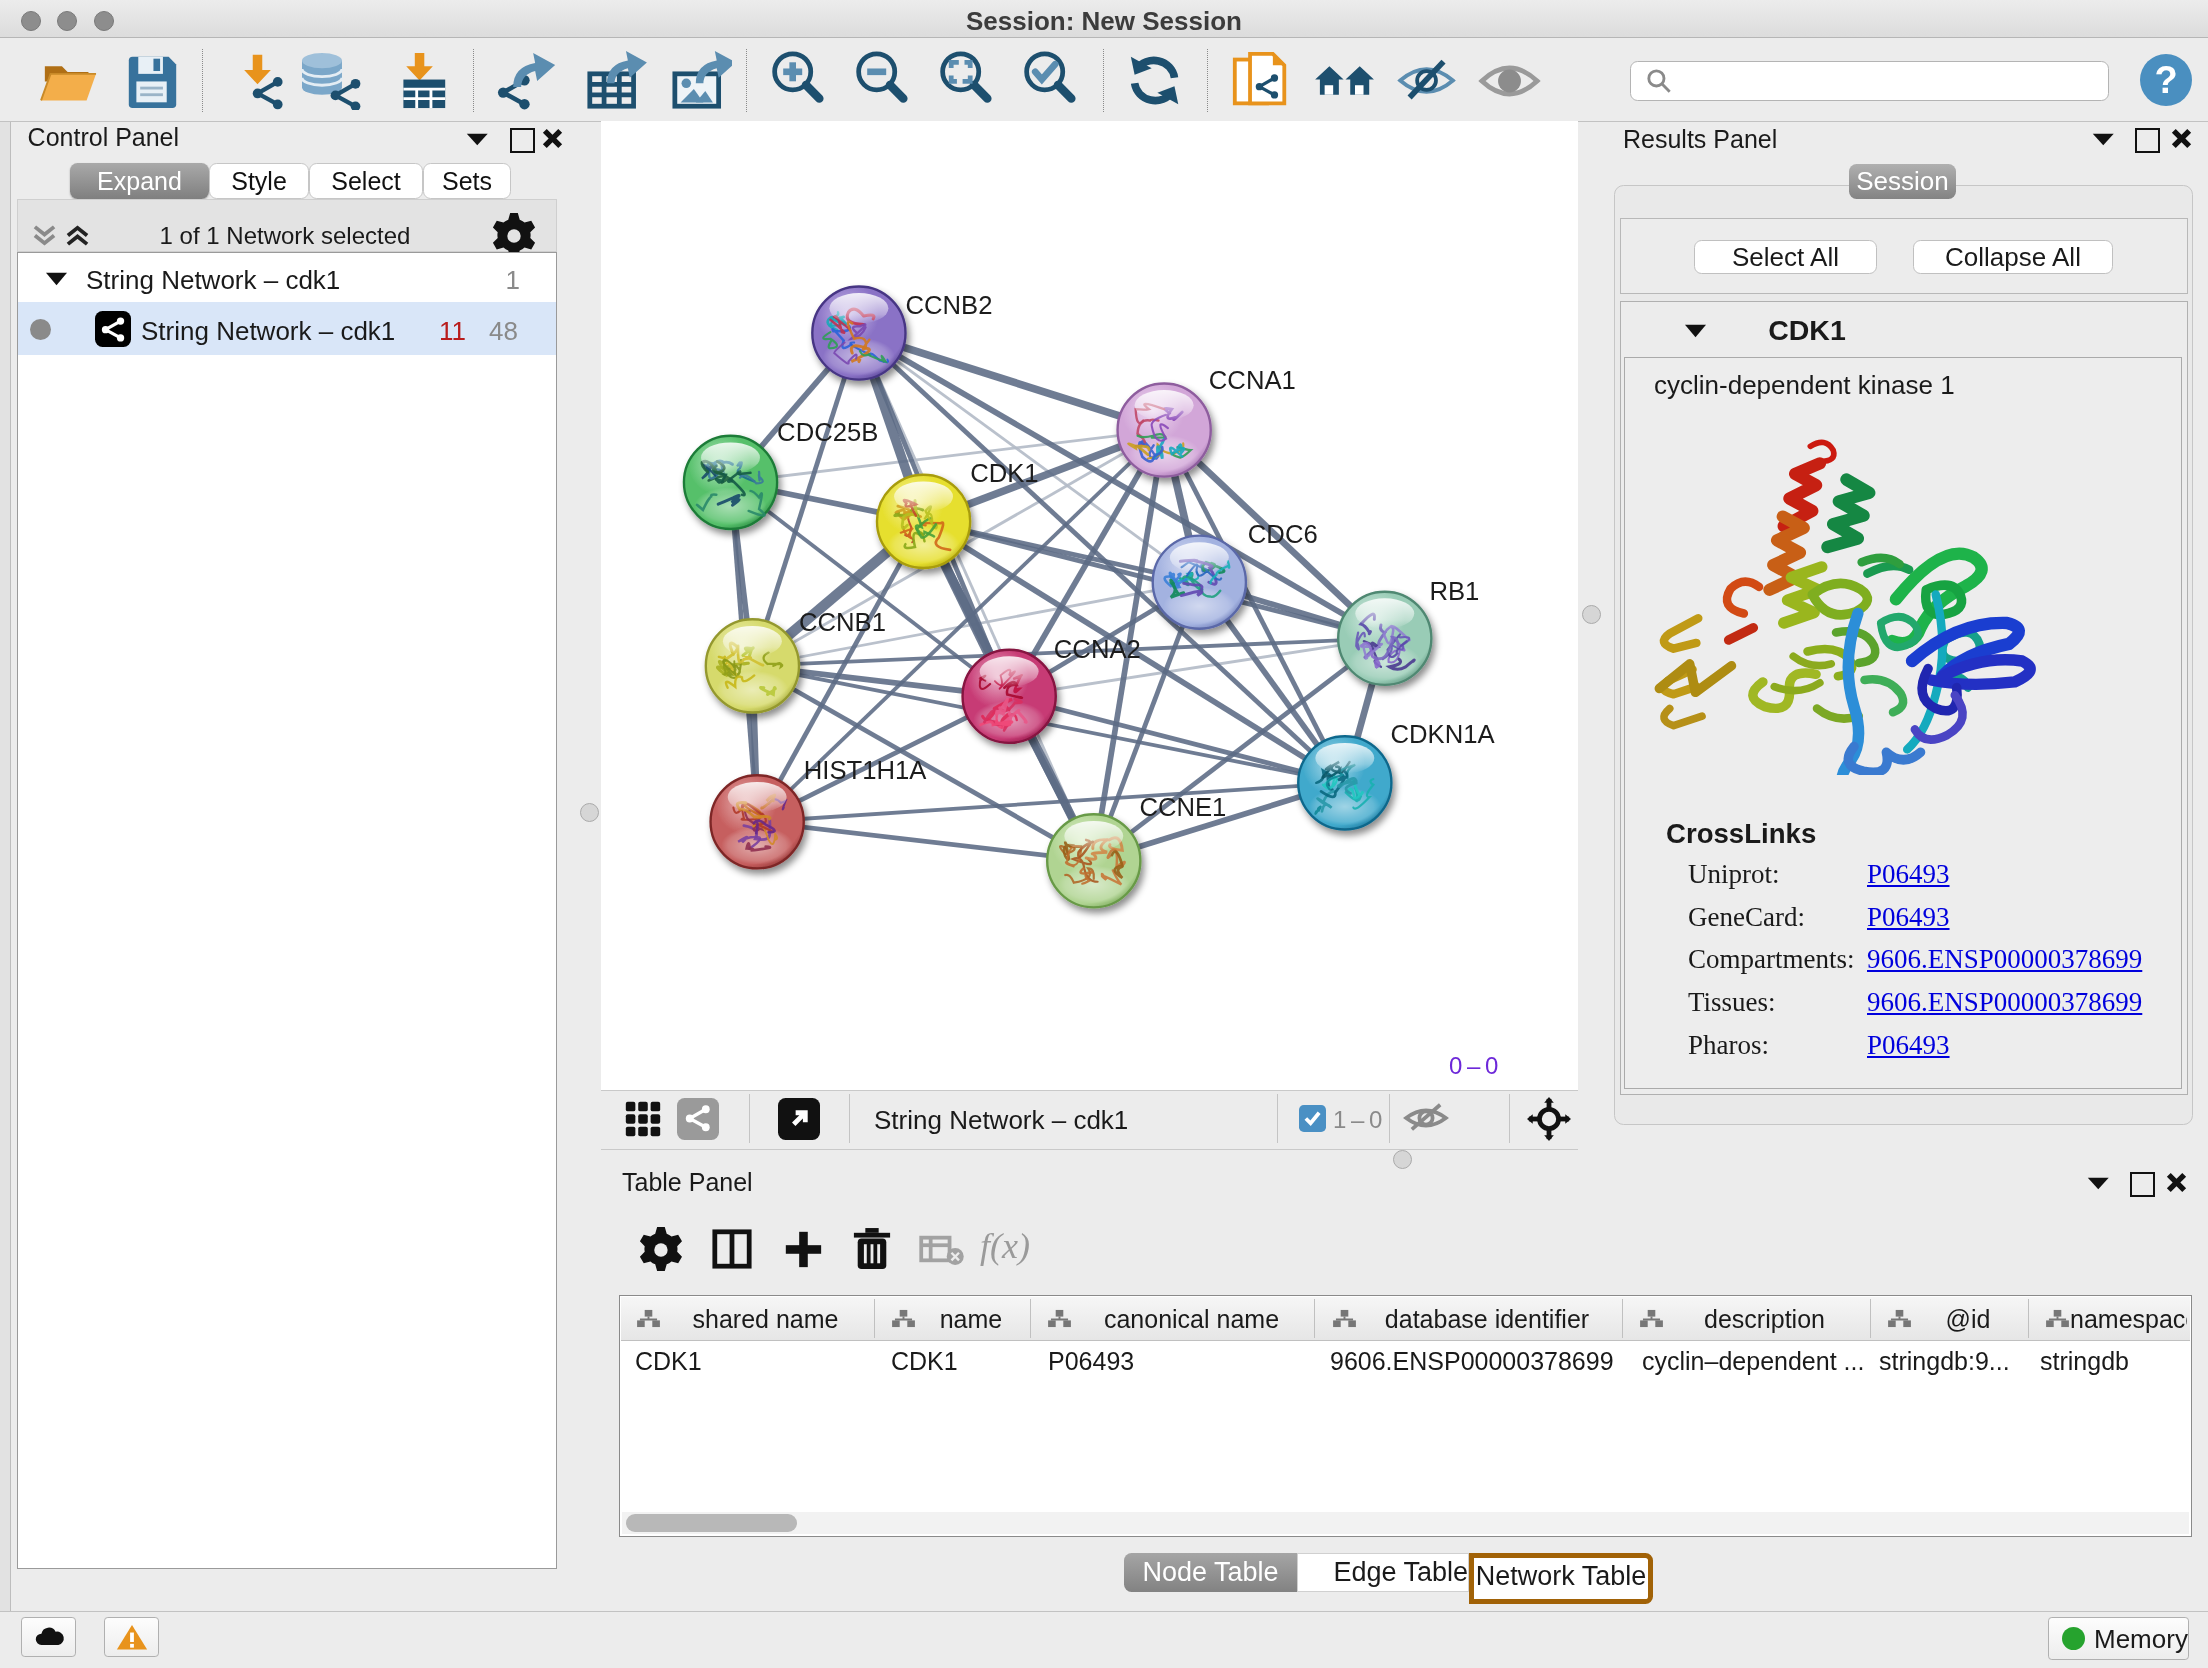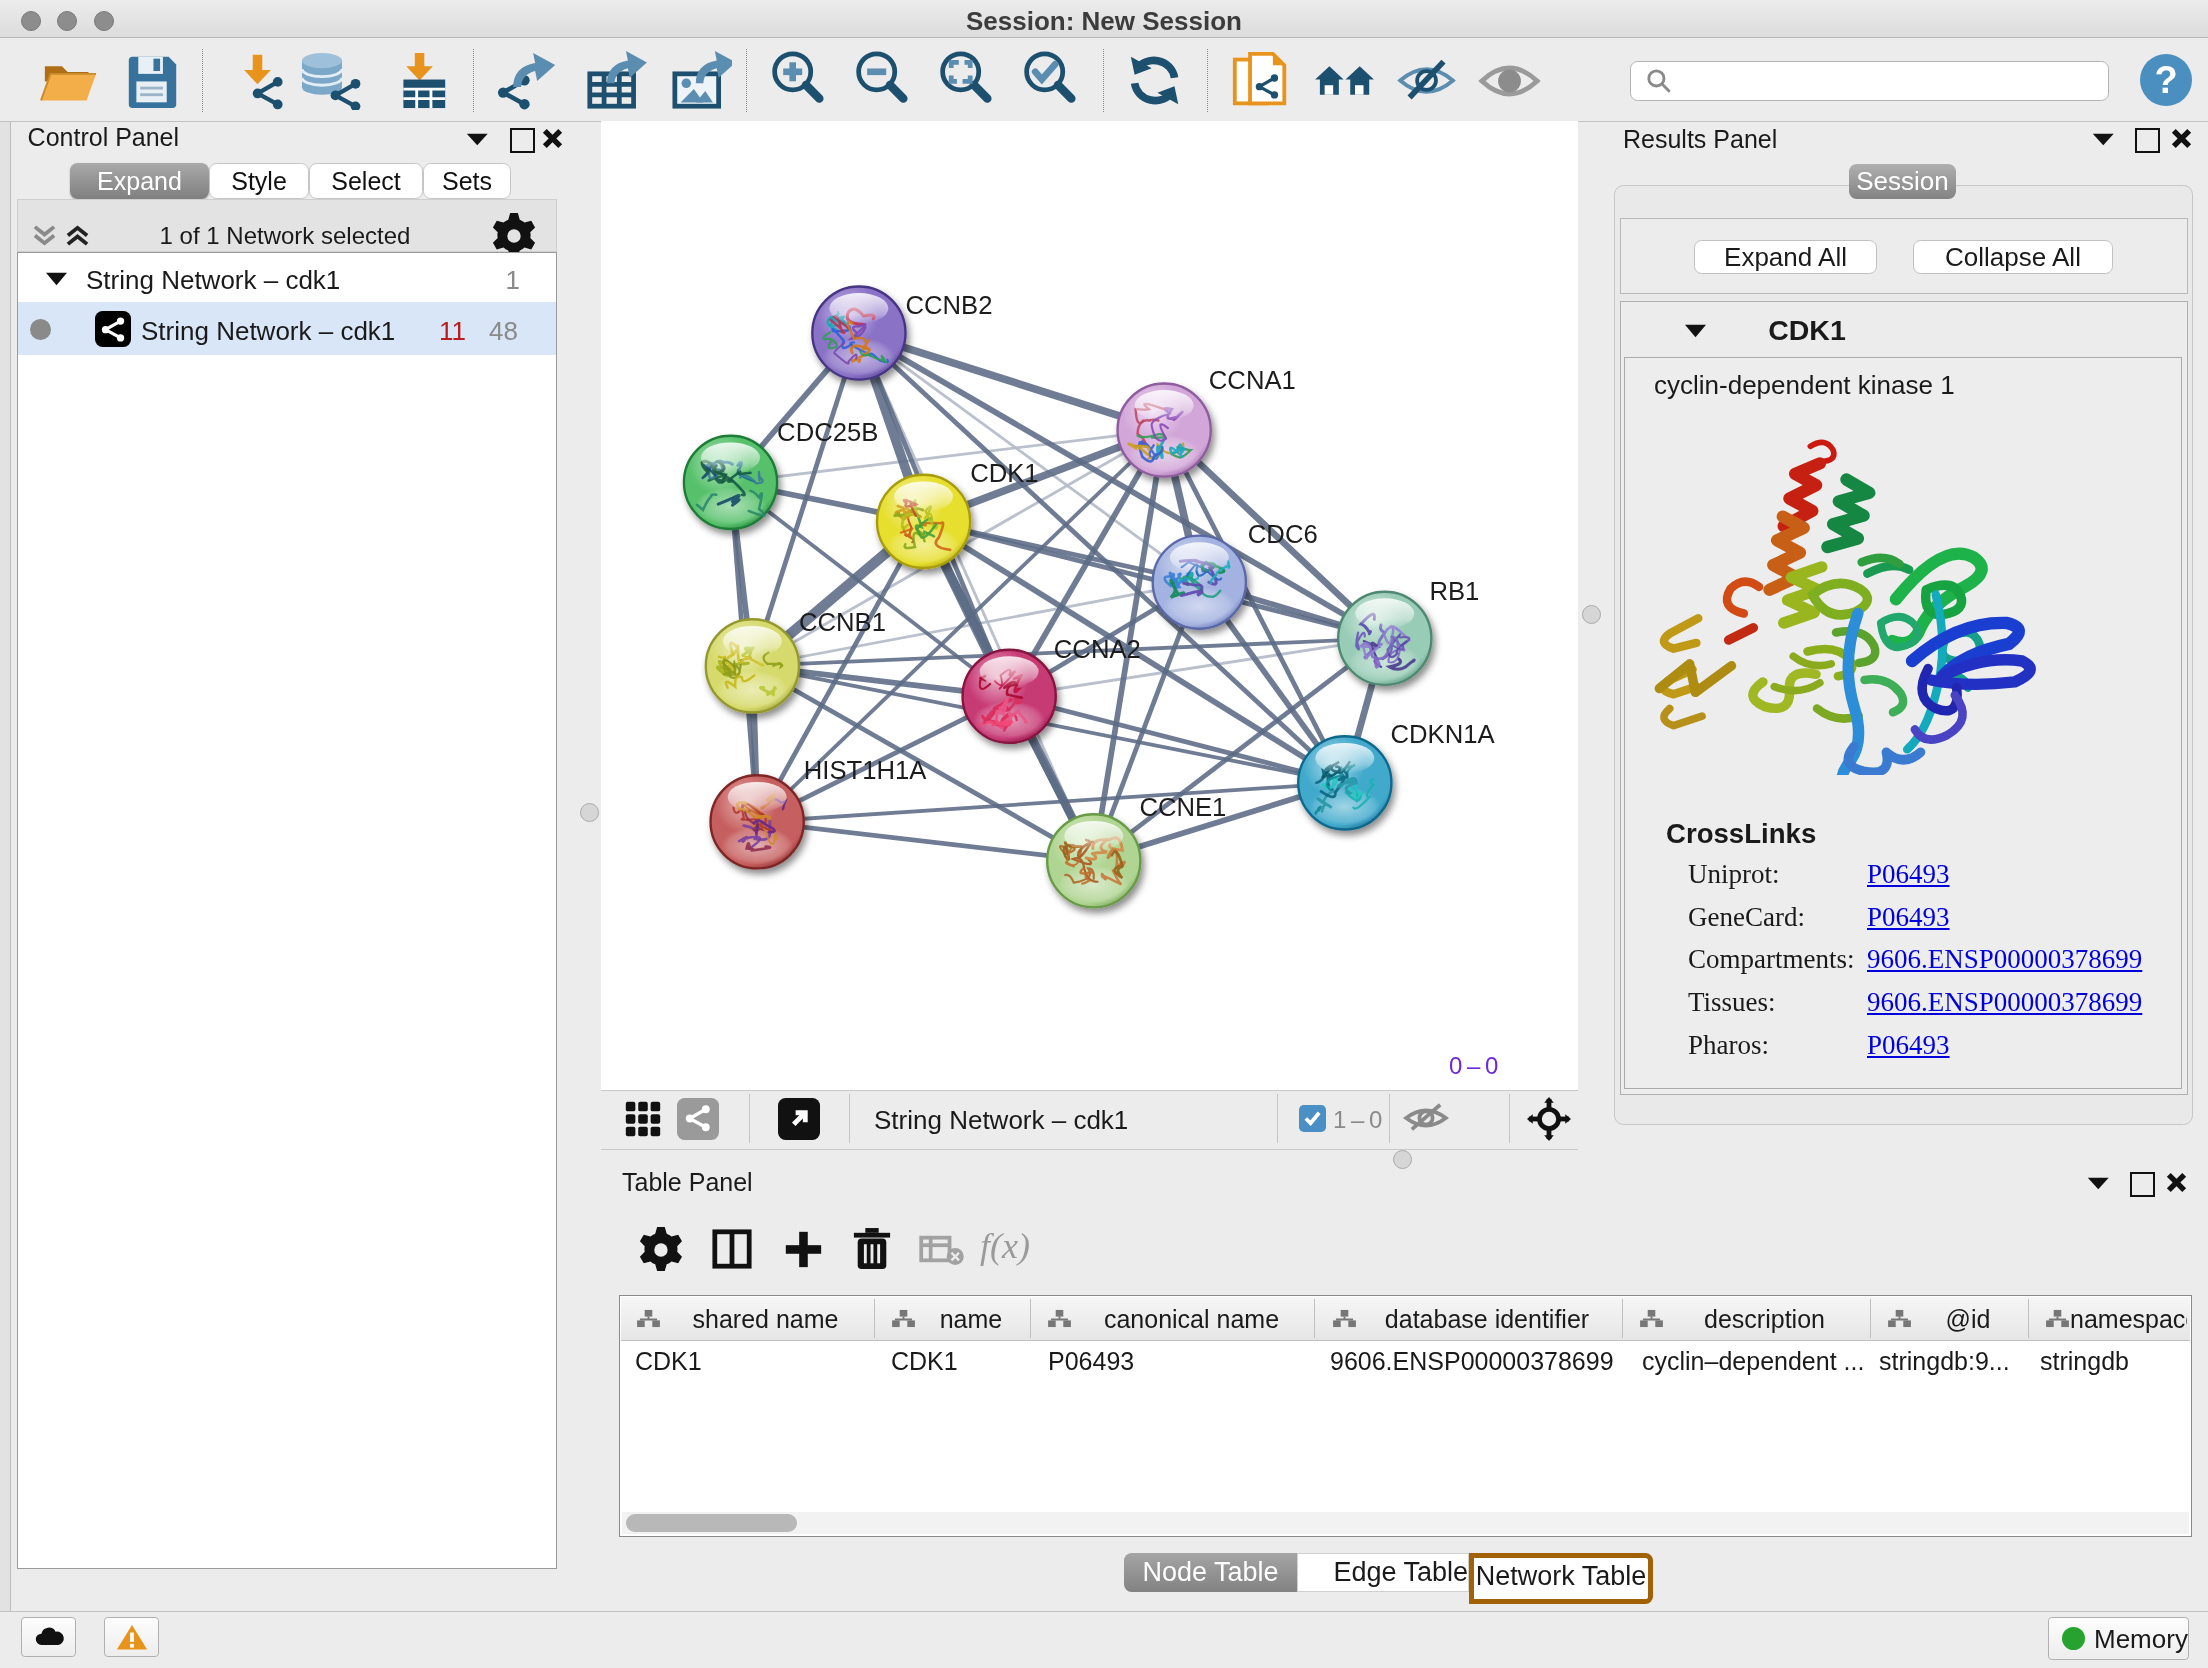--- a/index.html
+++ b/index.html
@@ -596,21 +596,21 @@
 <svg style="position:absolute;left:2089px;top:128px" width="28.5" height="21" viewBox="0 0 30 22">
     <path d="M4 6 h22 l-11 12 z" fill="#111"></path>
   </svg>
 <div style="position:absolute;left:2135px;top:128px;width:21px;height:21px;border:2.9px solid #111"></div>
 <svg style="position:absolute;left:2169px;top:126px" width="25" height="25" viewBox="0 0 26 26">
     <path d="M3 7 L7 3 L13 9 L19 3 L23 7 L17 13 L23 19 L19 23 L13 17 L7 23 L3 19 L9 13 z" fill="#111"></path>
   </svg>
 <div style="position:absolute;left:1614px;top:185px;width:579px;height:940px;background:#e9e9e9;border:1px solid #c6c6c6;border-radius:9.5px;box-sizing:border-box"></div>
 <div style="position:absolute;left:1849px;top:164px;width:107px;height:35px;border-radius:7.6px;background:linear-gradient(#b0b0b0,#838383);color:#fff;font-size:26px;text-align:center;line-height:35px">Session</div>
 <div style="position:absolute;left:1620px;top:218px;width:568px;height:76px;background:#ececec;border:1px solid #b8b8b8;box-sizing:border-box"></div>
-<div style="position:absolute;left:1694px;top:240px;width:183px;height:34px;background:#fff;border:1px solid #c0c0c0;border-radius:7.6px;font-size:26px;text-align:center;line-height:32px;box-sizing:border-box">Expand All</div>
+<div style="position:absolute;left:1694px;top:240px;width:183px;height:34px;background:#fff;border:1px solid #c0c0c0;border-radius:7.6px;font-size:26px;text-align:center;line-height:32px;box-sizing:border-box">Select All</div>
 <div style="position:absolute;left:1913px;top:240px;width:200px;height:34px;background:#fff;border:1px solid #c0c0c0;border-radius:7.6px;font-size:26px;text-align:center;line-height:32px;box-sizing:border-box">Collapse All</div>
 <div style="position:absolute;left:1620px;top:301px;width:568px;height:794px;background:#ececec;border:1px solid #b0b0b0;box-sizing:border-box"></div>
 <svg style="position:absolute;left:1682px;top:320px" width="27" height="21" viewBox="0 0 28 22">
     <path d="M3 5 h22 l-11 13 z" fill="#111"></path>
   </svg>
 <div style="position:absolute;left:1731px;top:314px;width:152px;text-align:center;font-size:28.5px;font-weight:bold">CDK1</div>
 <div style="position:absolute;left:1624px;top:357px;width:558px;height:732px;background:#ededed;border:1px solid #aaa;box-sizing:border-box"></div>
 <div style="position:absolute;left:1654px;top:370px;font-size:26px">cyclin-dependent kinase 1</div>
 <svg style="position:absolute;left:1641px;top:433px" width="409" height="342" viewBox="0 0 430 360">
     <g fill="none" stroke-linejoin="round" stroke-linecap="round">

